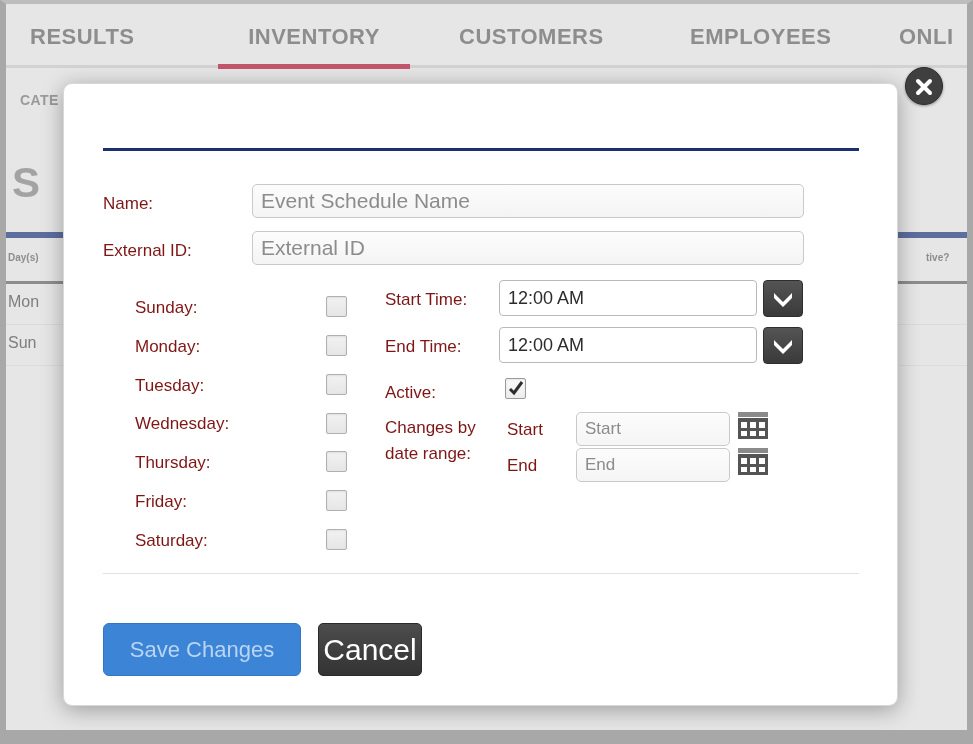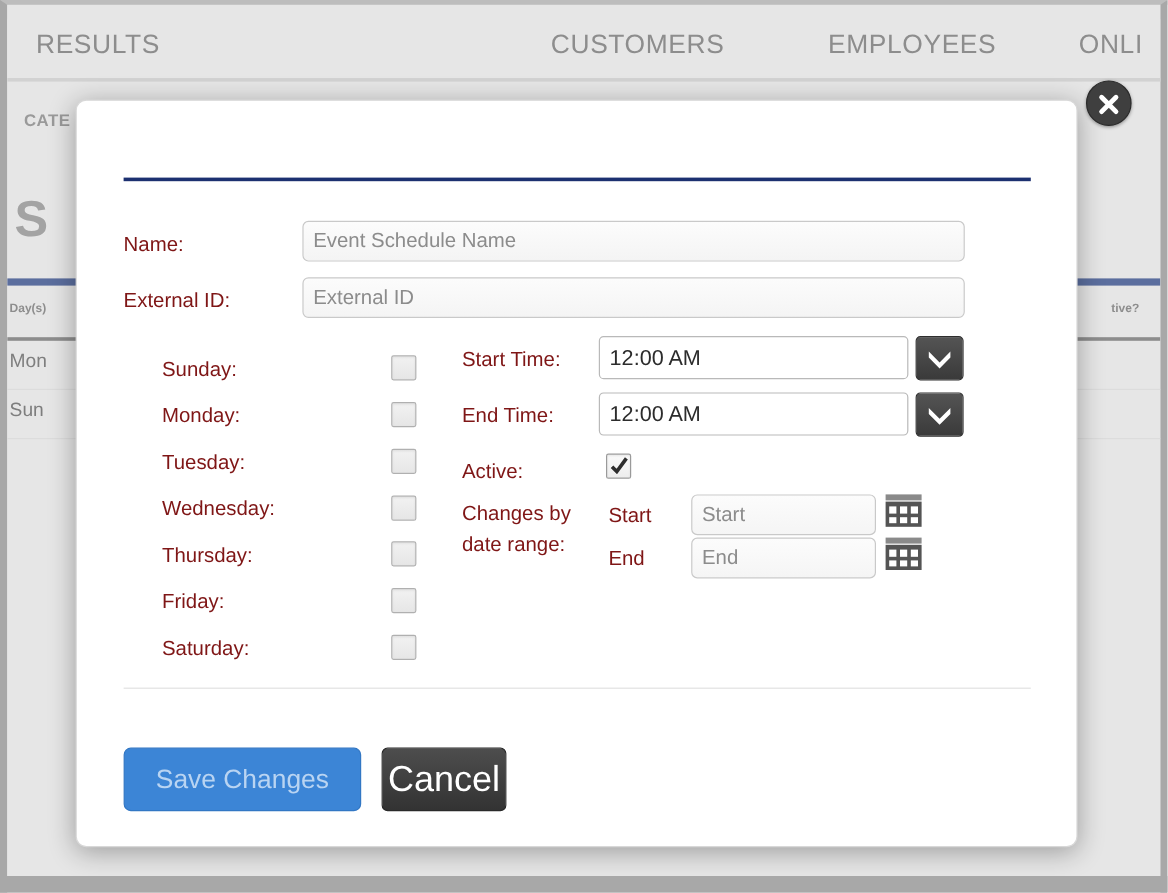--- a/index.html
+++ b/index.html
@@ -40,21 +40,21 @@
     width: 961px;
     height: 52px;
     border-bottom: 3px solid #d2d2d2;
     background: #e6e6e6;
   }
   .nav-tab {
     position: absolute;
     top: 0;
     height: 52px;
     font-size: 22px;
-    font-weight: normal;
+    font-weight: bold;
     letter-spacing: 0.5px;
     color: #8d8d8d;
     white-space: nowrap;
     padding-top: 8px;
   }
   .nav-tab.active { color: #8d8d8d; }
   .nav-tab.active::after {
     content: "";
     position: absolute;
     left: 0; right: 0; bottom: -1px;
@@ -165,21 +165,21 @@
     white-space: nowrap;
   }
 
   .txt-input {
     position: absolute;
     height: 34px;
     border: 1px solid #c9c9c9;
     border-radius: 5px;
     background: linear-gradient(#fcfcfc, #f4f4f4);
     font-family: "Liberation Sans", sans-serif;
-    font-size: 17px;
+    font-size: 21px;
     color: #444;
     padding: 0 8px;
     outline: none;
   }
   .txt-input::placeholder { color: #8c8c8c; opacity: 1; }
 
   .time-input {
     position: absolute;
     width: 258px;
     height: 36px;
@@ -278,20 +278,21 @@
 </style>
 </head>
 <body>
 
 <div id="page">
 
   <div id="bg-app">
 
     <div id="nav-tabs">
       <div class="nav-tab" style="left:24px;">RESULTS</div>
+      <div class="nav-tab active" style="left:212px; width:192px; text-align:center;">INVENTORY</div>
       <div class="nav-tab" style="left:453px;">CUSTOMERS</div>
       <div class="nav-tab" style="left:684px;">EMPLOYEES</div>
       <div class="nav-tab" style="left:893px;">ONLI</div>
     </div>
 
     <div id="cate-label">CATE</div>
     <div id="big-s">S</div>
     <div id="blue-rule"></div>
 
     <div id="bg-table">

